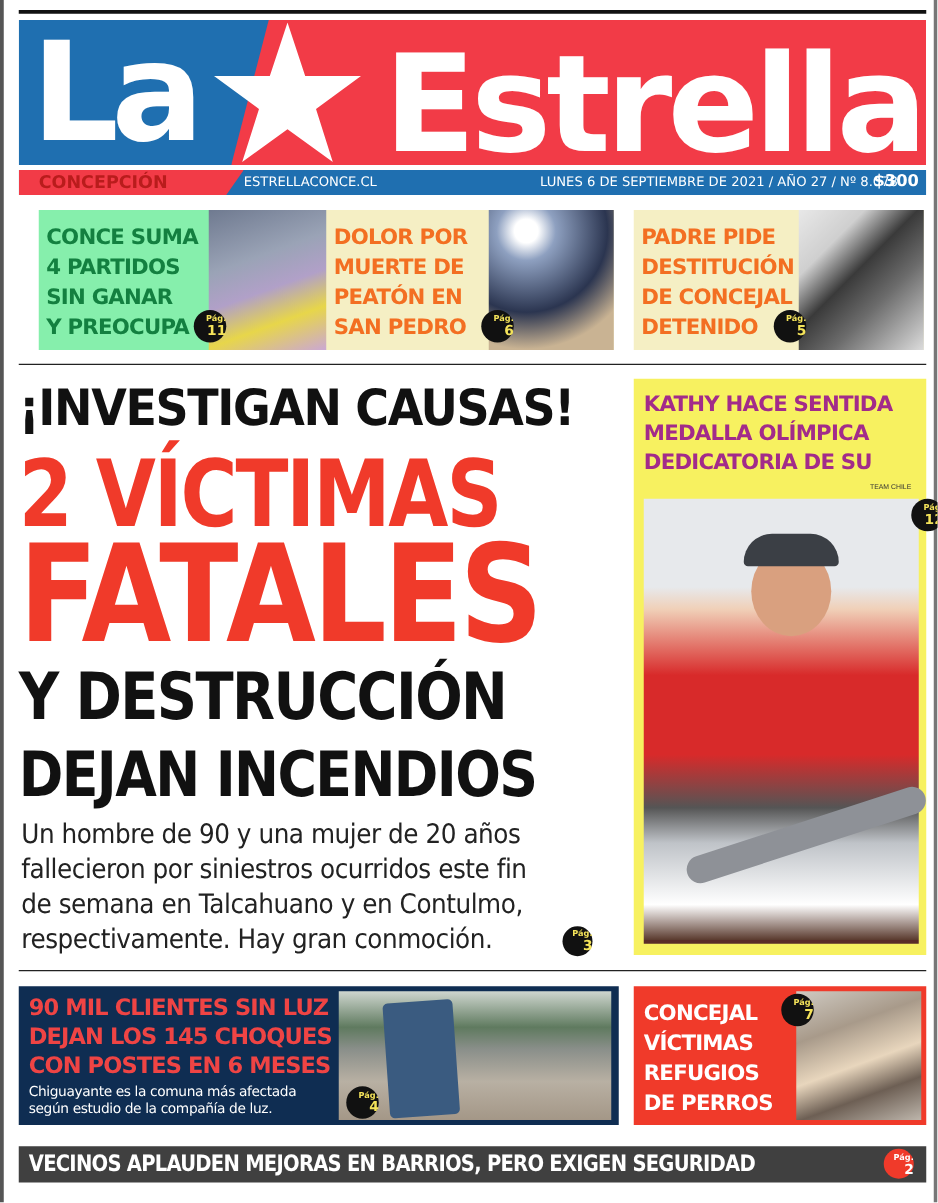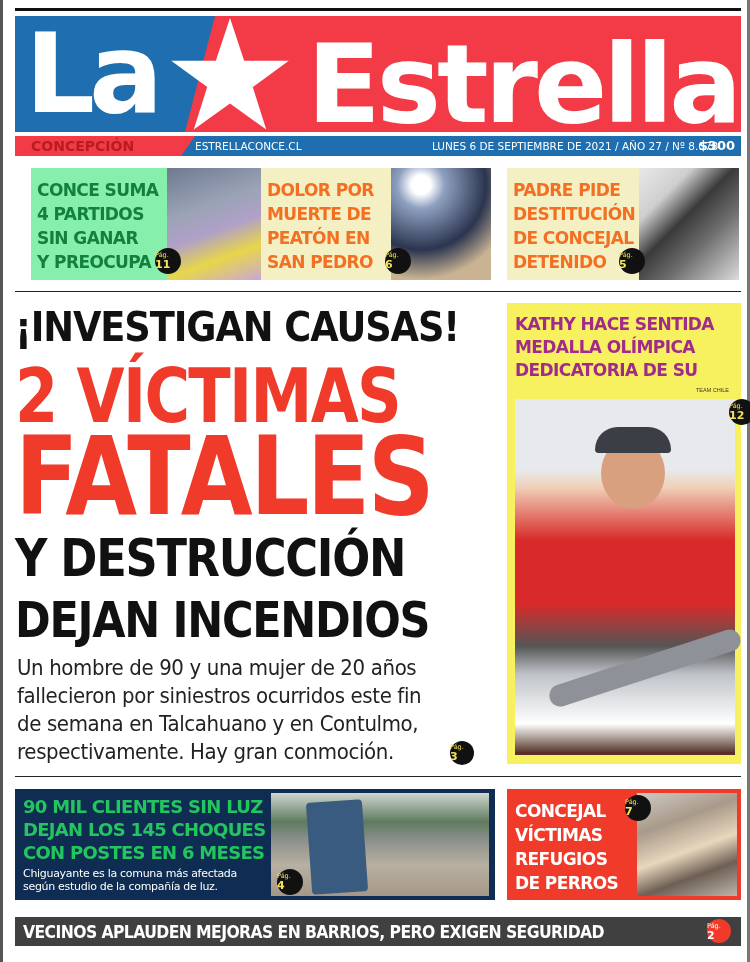--- a/index.html
+++ b/index.html
@@ -21,21 +21,21 @@
   .sb-red { position: absolute; left: 0; top: 0; width: 180px; height: 20px; background: #f23b47; clip-path: polygon(0 0, 180px 0, 166px 20px, 0 20px); }
   .sb-city { position: absolute; left: 16px; top: 0; line-height: 20px; font-weight: bold; font-size: 14px; color: #b91c1c; font-family: "DejaVu Sans", sans-serif; }
   .sb-site { position: absolute; left: 180px; top: 0; line-height: 20px; font-size: 10.5px; color: #fff; font-family: "DejaVu Sans", sans-serif; }
   .sb-date { position: absolute; left: 417px; top: 0; line-height: 20px; font-size: 10.5px; color: #fff; font-family: "DejaVu Sans", sans-serif; }
   .sb-price { position: absolute; right: 6px; top: 0; line-height: 20px; font-weight: bold; font-size: 13px; color: #fff; font-family: "DejaVu Sans", sans-serif; }
 
   
   .teaser { position: absolute; top: 168px; height: 112px; }
   .teaser .txt { position: absolute; left: 0; top: 0; height: 112px; padding: 10px 0 0 6px; font-family: "DejaVu Sans", sans-serif; font-weight: bold; font-size: 17px; line-height: 24px; letter-spacing: -0.6px; }
   .teaser .photo { position: absolute; top: 0; height: 112px; }
-  .pag { position: absolute; width: 26px; height: 26px; border-radius: 50%; background: #111; color: #f4e35a; font-family: "DejaVu Sans", sans-serif; font-weight: normal; text-align: left; font-size: 6.5px; line-height: 8px; padding-top: 3px; }
+  .pag { position: absolute; width: 26px; height: 26px; border-radius: 50%; background: #111; color: #f4e35a; font-family: "DejaVu Sans", sans-serif; font-weight: bold; text-align: right; font-size: 6.5px; line-height: 8px; padding-top: 3px; }
   .pag b { display: block; font-size: 11px; line-height: 11px; }
 
   .t1 { left: 12px; width: 233px; background: #86efac; margin-left: 16px; }
   .t1 .txt { width: 136px; color: #138040; }
   .t1 .photo { left: 136px; width: 97px; background: linear-gradient(160deg, #6f7a90 0%, #9aa3b6 35%, #b1a0c8 55%, #e7d64a 75%, #caa6d8 100%); }
   .t2 { left: 258px; width: 230px; background: #f5efc4; }
   .t2 .txt { width: 130px; color: #f36f22; }
   .t2 .photo { left: 130px; width: 100px; background: radial-gradient(circle at 30% 15%, #ffffff 0 8%, #8ea0c0 20%, #2b3550 55%, #c9b393 80%); }
   .t3 { left: 504px; width: 232px; background: #f5efc4; }
   .t3 .txt { width: 132px; color: #f36f22; }
@@ -56,21 +56,21 @@
   .kathy { position: absolute; left: 504px; top: 303px; width: 234px; height: 461px; background: #f7f160; }
   .kathy-head { position: absolute; left: 8px; top: 10px; width: 224px; font-family: "DejaVu Sans", sans-serif; font-weight: bold; font-size: 17px; line-height: 23px; color: #a22b8a; letter-spacing: -0.6px; }
   .credit { position: absolute; right: 12px; top: 84px; font-size: 5.5px; color: #333; }
   .kathy-photo { position: absolute; left: 8px; top: 96px; width: 220px; height: 356px; background: linear-gradient(180deg, #e7e9ec 0%, #e7e9ec 20%, #f0d0b8 25%, #d82a2a 40%, #d82a2a 58%, #555 70%, #bfc3c8 78%, #ffffff 92%, #5a3a2e 100%); border-bottom: 3px solid #5a2d28; }
   .kathy-photo .face { position: absolute; left: 86px; top: 38px; width: 64px; height: 72px; border-radius: 50%; background: #d9a07f; }
   .kathy-photo .cap { position: absolute; left: 80px; top: 28px; width: 76px; height: 26px; border-radius: 40px 40px 6px 6px; background: #3b3f45; }
   .kathy-photo .paddle { position: absolute; left: 30px; top: 258px; width: 200px; height: 22px; background: #8e9197; border-radius: 12px; transform: rotate(-18deg); }
 
   
   .power { position: absolute; left: 12px; top: 789px; width: 480px; height: 111px; background: #0f2d52; }
-  .power-head { position: absolute; left: 8px; top: 6px; font-family: "DejaVu Sans", sans-serif; font-weight: bold; font-size: 18px; line-height: 23px; color: #22c55e; letter-spacing: -0.7px; white-space: nowrap; }
+  .power-head { position: absolute; left: 8px; top: 6px; font-family: "DejaVu Sans", sans-serif; font-weight: bold; font-size: 18px; line-height: 23px; color: #ef4444; letter-spacing: -0.7px; white-space: nowrap; }
   .power-sub { position: absolute; left: 8px; top: 78px; font-family: "DejaVu Sans", sans-serif; font-size: 11px; line-height: 13px; color: #fff; letter-spacing: -0.3px; white-space: nowrap; }
   .power-photo { position: absolute; left: 256px; top: 4px; width: 218px; height: 103px; background: linear-gradient(180deg, #cfd6cf 0%, #5f7a5f 28%, #8a8f8a 45%, #b8b0a3 70%, #a49787 100%); }
   .power-photo .car { position: absolute; left: 38px; top: 8px; width: 56px; height: 92px; background: #3a5b80; transform: rotate(-4deg); border-radius: 4px; }
 
   .dogs { position: absolute; left: 504px; top: 789px; width: 234px; height: 111px; background: #f03a2a; }
   .dogs-head { position: absolute; left: 8px; top: 10px; font-family: "DejaVu Sans", sans-serif; font-weight: bold; font-size: 17px; line-height: 24px; color: #fff; letter-spacing: -0.6px; white-space: nowrap; }
   .dogs-photo { position: absolute; left: 130px; top: 4px; width: 100px; height: 103px; background: linear-gradient(160deg, #cfcac2 0%, #a89a8a 30%, #e8d6bd 55%, #6d5f54 75%, #bdb5ab 100%); }
 
   .footer { position: absolute; left: 12px; top: 917px; width: 726px; height: 29px; background: #404040; }
   .footer-text { position: absolute; left: 8px; top: 0; line-height: 29px; font-family: "DejaVu Sans", sans-serif; font-weight: bold; font-size: 18px; color: #fff; letter-spacing: -0.7px; white-space: nowrap; transform: scaleX(0.87); transform-origin: left; }

